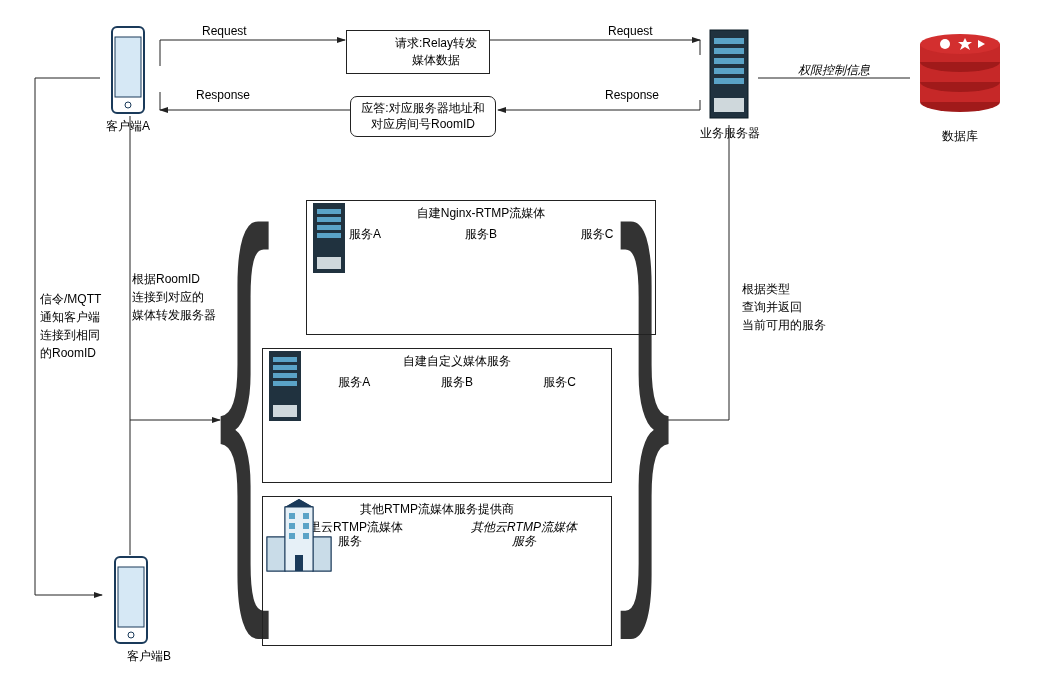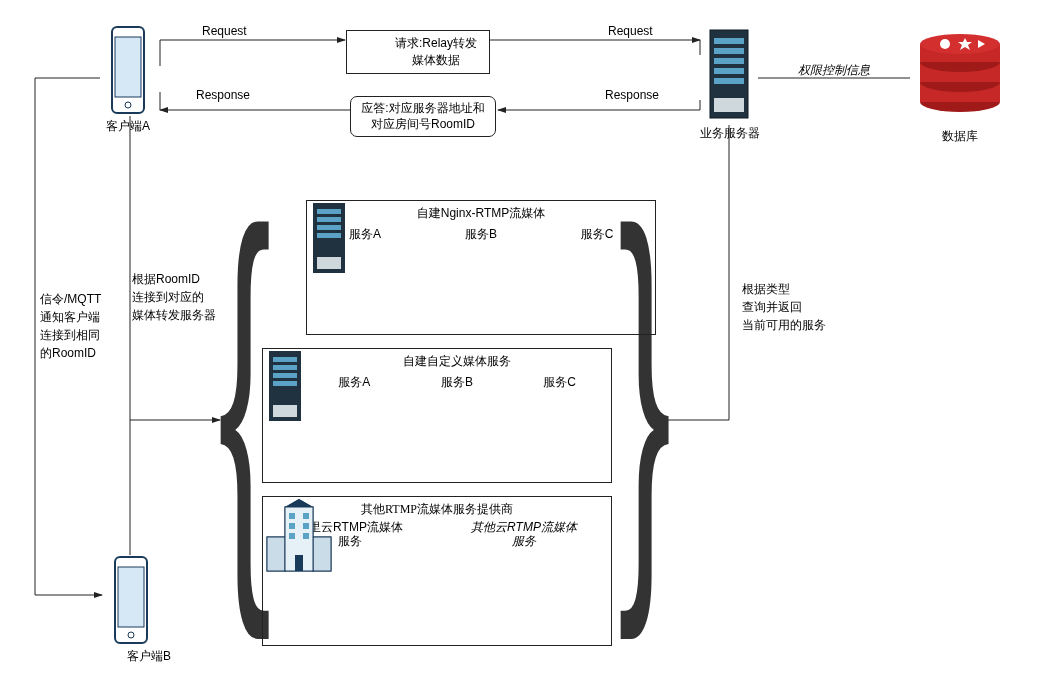--- a/index.html
+++ b/index.html
@@ -192,21 +192,21 @@
           <rect x="10" y="24" width="24" height="5" fill="#5aa3c7"></rect>
           <rect x="10" y="32" width="24" height="5" fill="#5aa3c7"></rect>
           <rect x="10" y="56" width="24" height="12" fill="#cfd8dc"></rect>
         </svg>
       <div>服务C</div>
     </div>
   </div>
 </div>
 
 <div class="abs" style="left:262px; top:496px; width:350px; border:1px solid #222; height:150px;">
-  <div class="label" style="margin-top:4px;font-family:Liberation Serif, serif;">其他RTMP流媒体服务提供商</div>
+  <div class="label" style="margin-top:4px;">其他RTMP流媒体服务提供商</div>
   <div style="display:flex; justify-content:space-around; margin-top:2px;">
     <div class="label" style="width:108px;">
       <svg width="72" height="78" viewBox="0 0 72 78">
         <rect x="4" y="40" width="18" height="34" fill="#c9dce8" stroke="#1a3a5a"></rect>
         <rect x="50" y="40" width="18" height="34" fill="#c9dce8" stroke="#1a3a5a"></rect>
         <rect x="22" y="10" width="28" height="64" fill="#e6f0f7" stroke="#1a3a5a"></rect>
         <polygon points="22,10 36,2 50,10" fill="#1a3a5a"></polygon>
         <rect x="26" y="16" width="6" height="6" fill="#5aa3c7"></rect>
           <rect x="40" y="16" width="6" height="6" fill="#5aa3c7"></rect>
         <rect x="26" y="26" width="6" height="6" fill="#5aa3c7"></rect>

